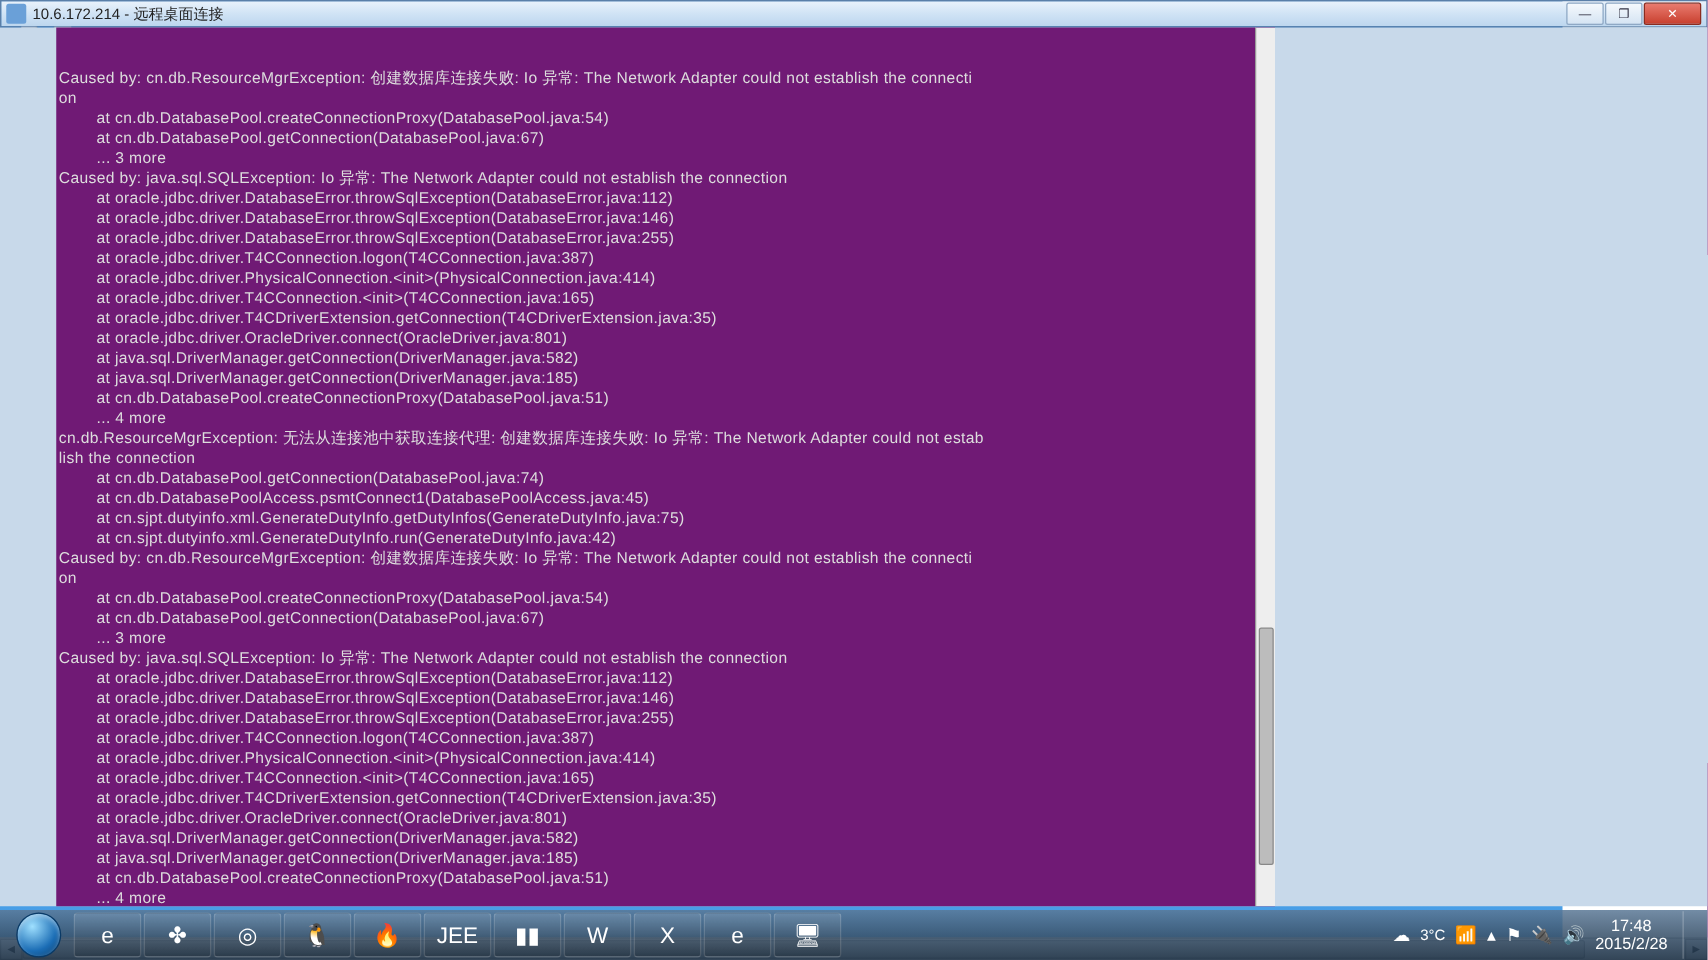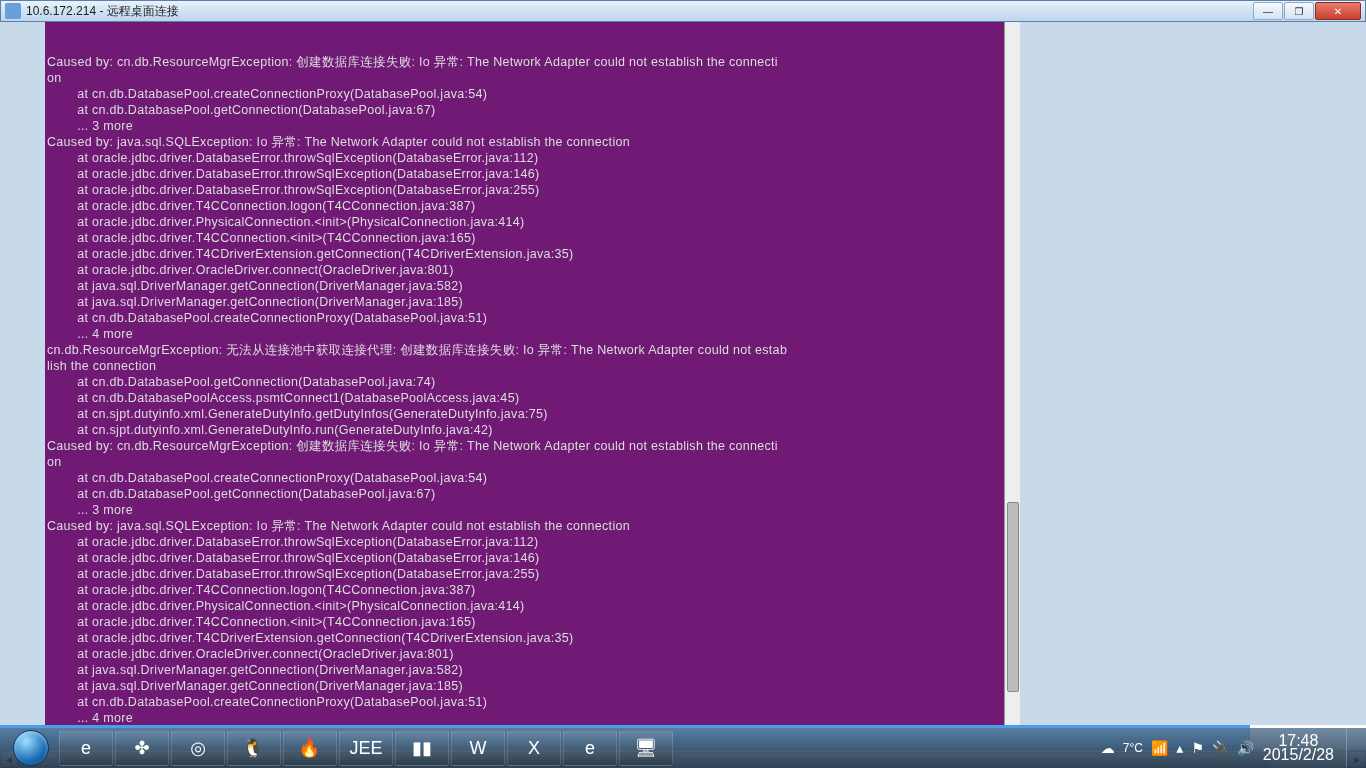--- a/index.html
+++ b/index.html
@@ -24,21 +24,21 @@
 .hsb { position:absolute; left:0; bottom:0; width:1366px; height:18px; background:#efefef; border-top:1px solid #aaa;}
 .hsb .lbtn,.hsb .rbtn{position:absolute;top:0;width:18px;height:17px;background:#ddd;border:1px solid #999;font-size:10px;text-align:center;line-height:15px;}
 .hsb .lbtn{left:0}.hsb .rbtn{right:0}
 .hsb .htrack{position:absolute;left:18px;right:18px;top:0;height:17px;}
 .hsb .hthumb{position:absolute;left:0;top:1px;width:1250px;height:15px;background:#cfcfcf;border:1px solid #999;border-radius:2px;}
 .taskbar { position:absolute; left:0; bottom:0; width:1366px; height:40px; background:linear-gradient(180deg,rgba(90,120,150,.85),rgba(30,50,70,.9)); display:flex; align-items:center; padding:0 4px; }
 .start { width:54px; height:38px; display:flex; align-items:center; justify-content:center; }
 .start .orb{ width:36px; height:36px; border-radius:50%; background:radial-gradient(circle at 35% 30%,#9fe0ff,#1b6db5 60%,#0a3a66); border:1px solid #0a3a66; box-shadow:inset 0 2px 4px rgba(255,255,255,.5);}
 .tbtn { width:54px; height:36px; margin:0 1px; border-radius:3px; background:linear-gradient(180deg,rgba(255,255,255,.12),rgba(0,0,0,.15)); border:1px solid rgba(255,255,255,.15); display:flex; align-items:center; justify-content:center; color:#fff; font-size:18px; cursor:pointer;}
 .tray { margin-left:auto; display:flex; align-items:center; color:#fff; font-size:12px; gap:8px; padding-right:6px;}
-.tray .clock{ text-align:center; line-height:14px; font-size:16px;}
+.tray .clock{ text-align:center; line-height:14px; font-size:13px;}
 .tray .tic{ font-size:14px;}
 .showdt{ width:10px; height:38px; border-left:1px solid rgba(255,255,255,.25); margin-left:4px;}
 </style>
 </head>
 <body>
 
 <div class="desktop">
 
   <div class="dicons" id="dicons">
       <div class="di">
@@ -152,21 +152,21 @@
         <div class="tbtn">🔥</div>
         <div class="tbtn">JEE</div>
         <div class="tbtn">▮▮</div>
         <div class="tbtn">W</div>
         <div class="tbtn">X</div>
         <div class="tbtn">e</div>
         <div class="tbtn">🖥</div>
       </div>
     <div class="tray">
       <span class="tic">☁</span>
-      <span>7°C</span>
+      <span>3°C</span>
       <span class="tic">📶</span>
       <span class="tic">▴</span>
       <span class="tic">⚑</span>
       <span class="tic">🔌</span>
       <span class="tic">🔊</span>
       <div class="clock">
         <div>17:48</div>
         <div>2015/2/28</div>
       </div>
       <div class="showdt"></div>

